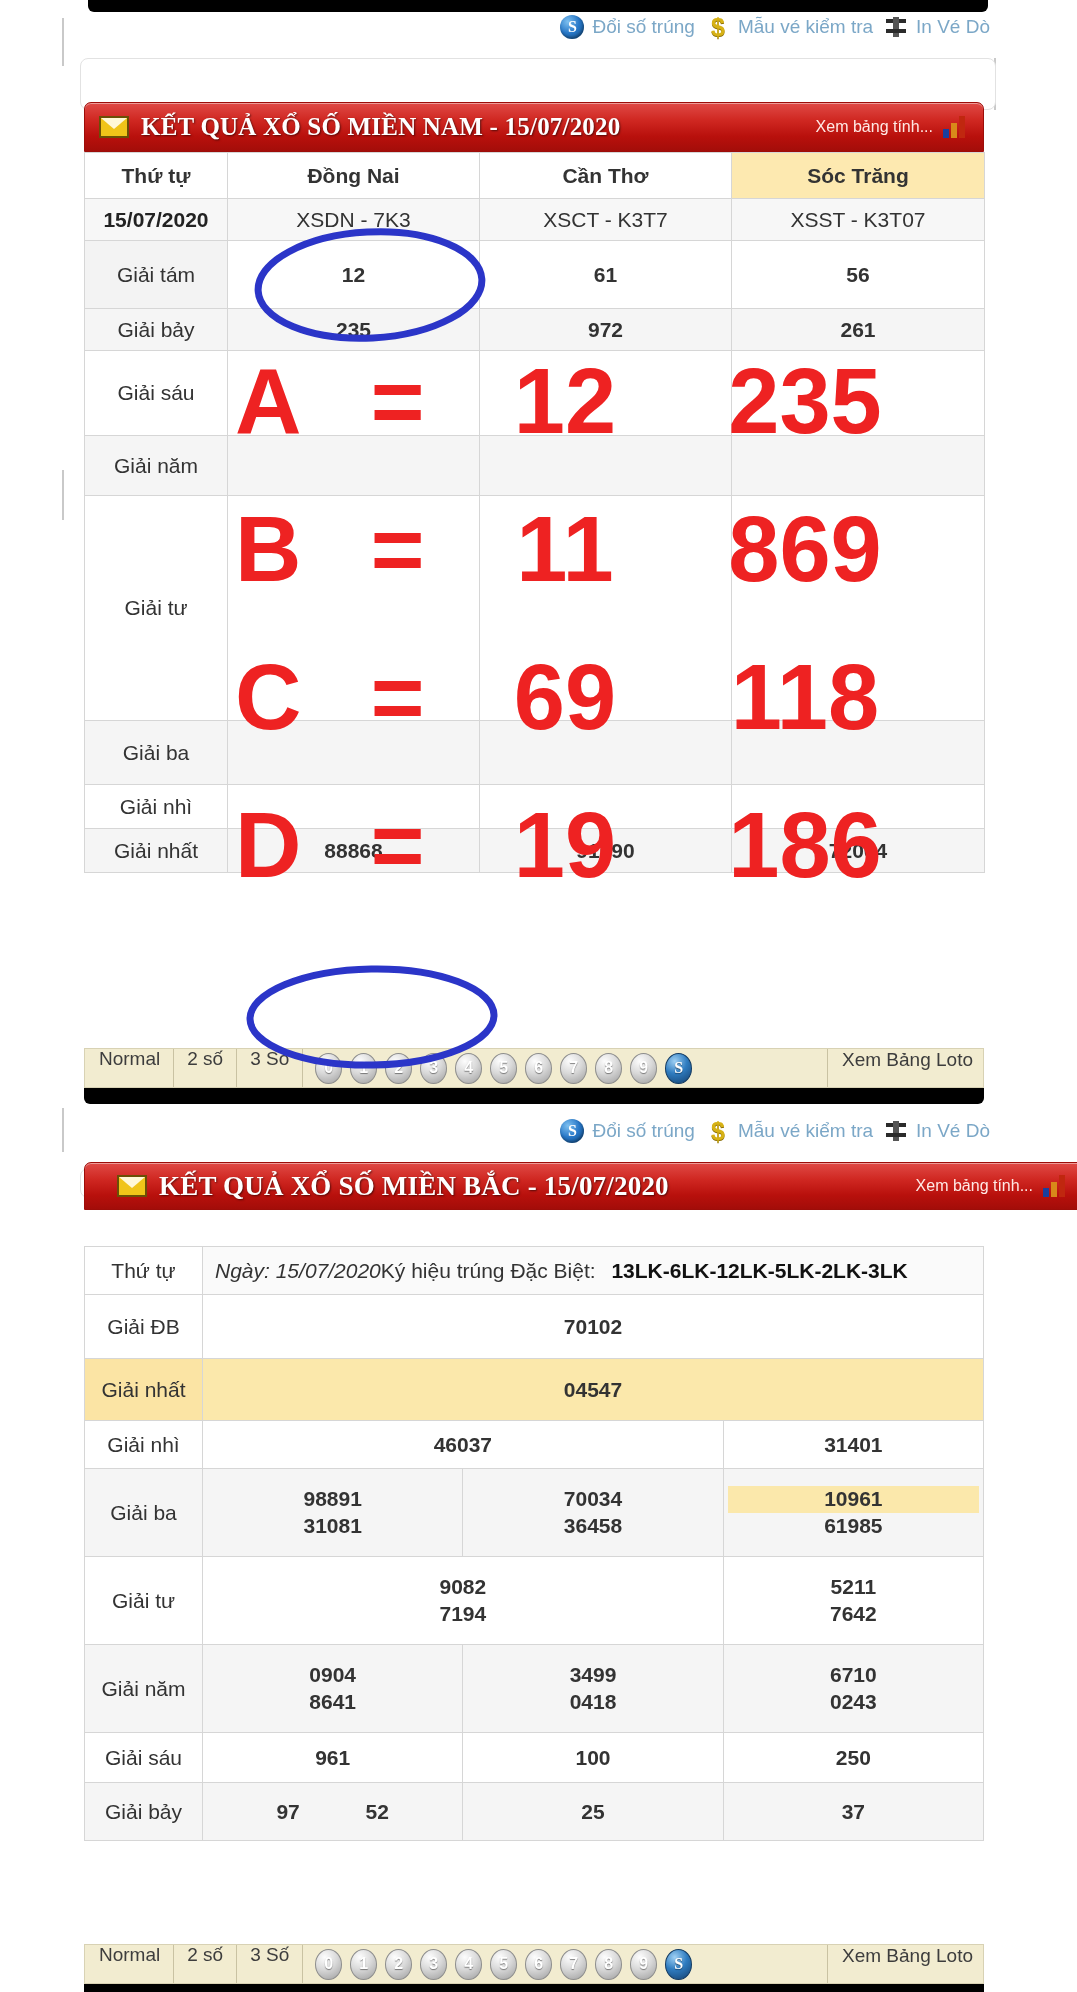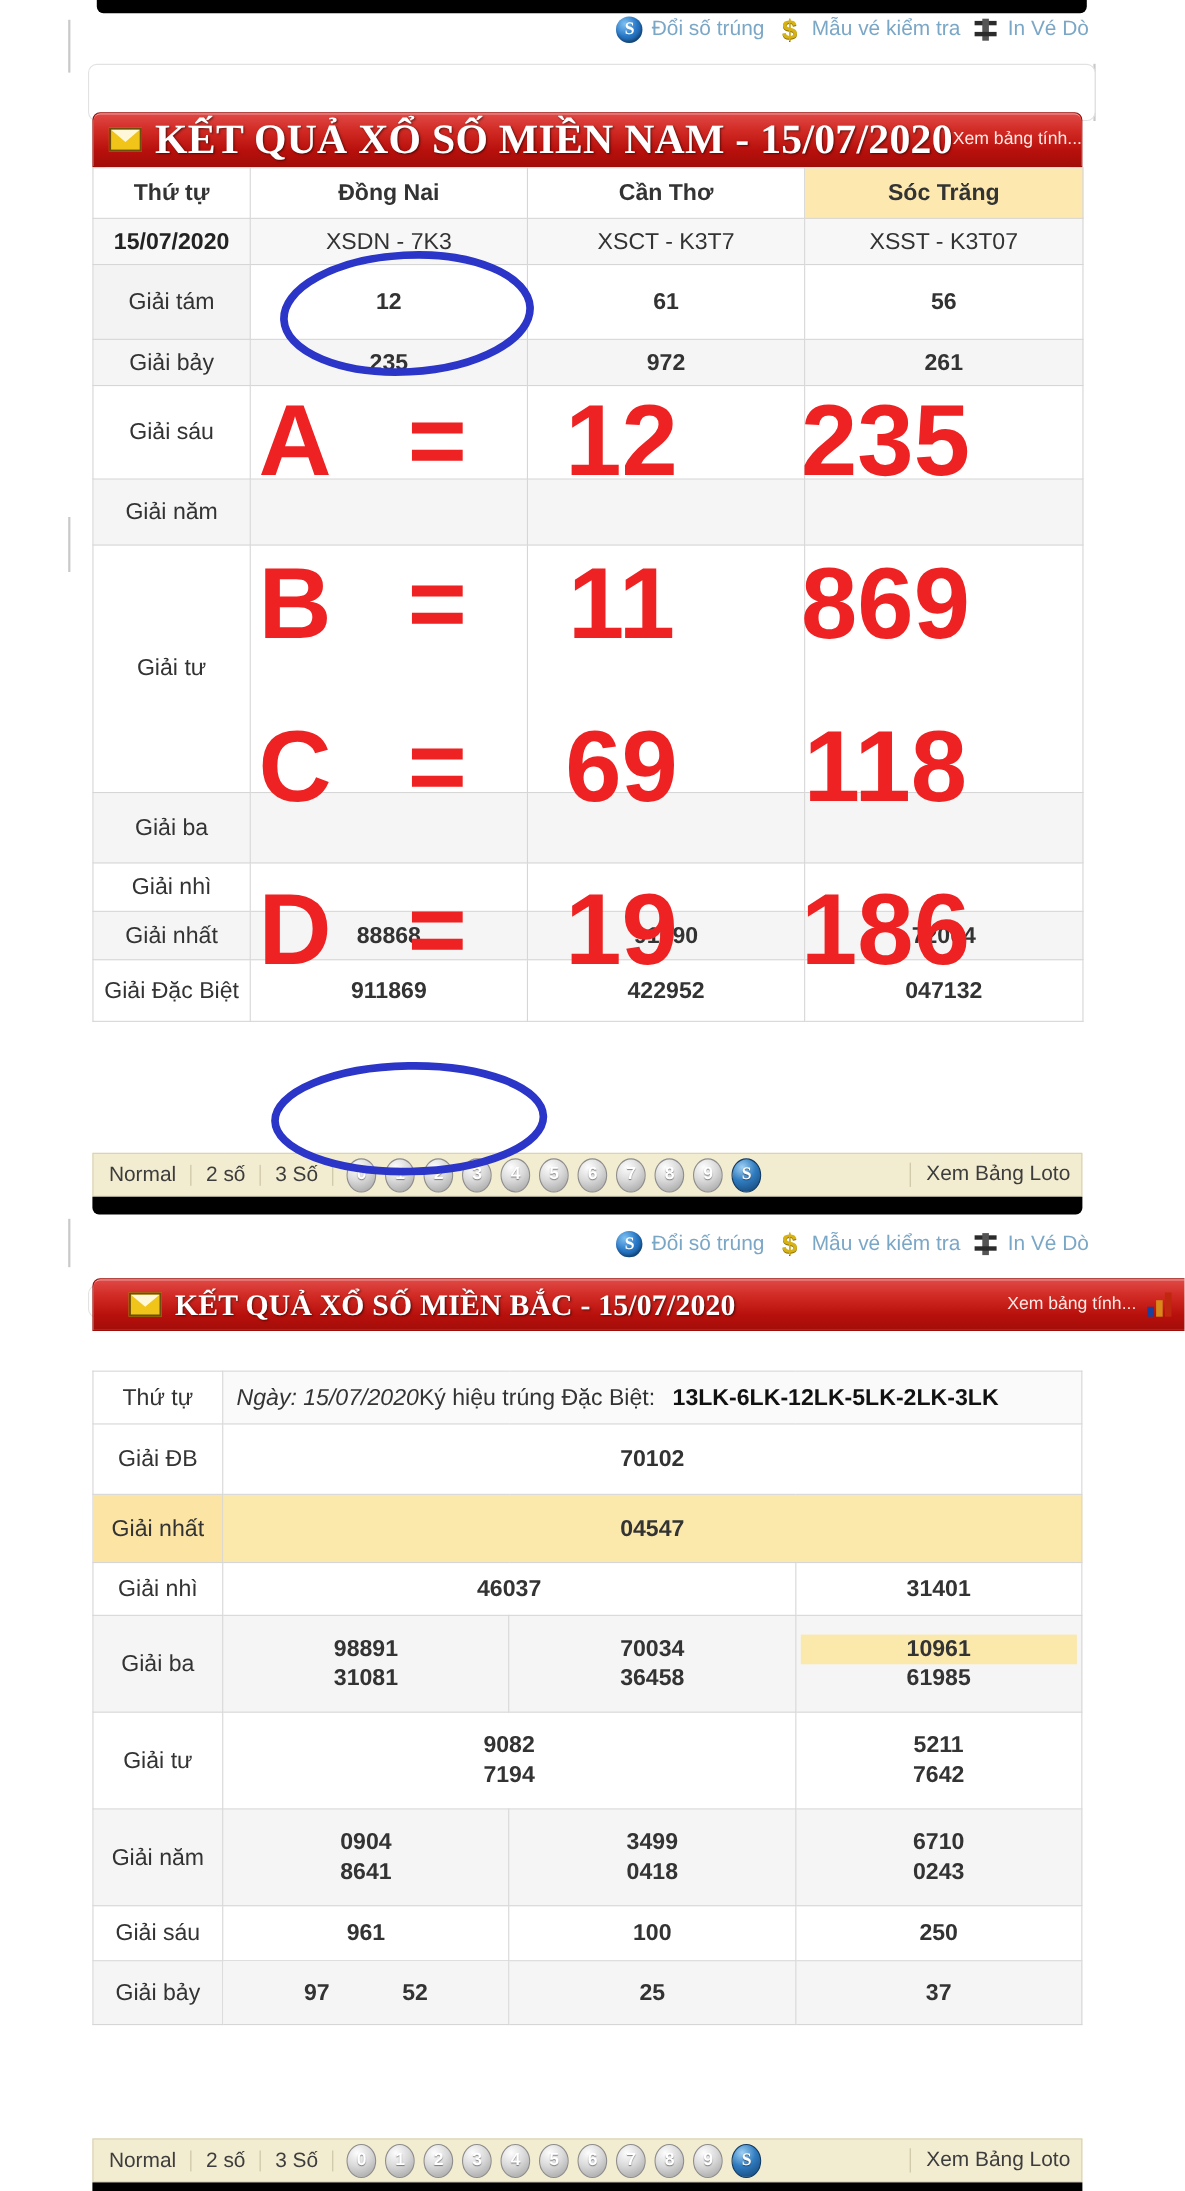--- a/index.html
+++ b/index.html
@@ -96,21 +96,21 @@
   }
   .redbar .mail::after {
     content: ""; position: absolute; left: 0; top: 0; width: 0; height: 0;
     border-left: 13px solid transparent; border-right: 13px solid transparent;
     border-top: 11px solid #fff8d8;
   }
   .redbar .title {
     color: #ffffff;
     font-family: "Liberation Serif", serif;
     font-weight: bold;
-    font-size: 38px;
+    font-size: 25px;
     letter-spacing: .2px;
     text-shadow: 1px 1px 2px rgba(0,0,0,.55);
     white-space: nowrap;
   }
   .redbar .spacer { flex: 1 1 auto; }
   .redbar .xembang {
     color: #ffe9e5;
     font-size: 16px;
     white-space: nowrap;
     margin-right: 10px;
@@ -182,21 +182,20 @@
     font-size: 19px;
     background: #fafafa !important;
   }
   .mb-topinfo .ital { font-style: italic; margin-top: 35px; }
   .mb-topinfo .bold { font-weight: bold; color: #111; }
 
   
   .footbar {
     position: absolute;
     display: flex;
-    align-items: center;
     background: #f2ecd0;
     border: 1px solid #d8d2b4;
     font-size: 19px;
     color: #3d3d3d;
     padding: 0 10px;
     gap: 0;
   }
   .footbar .seg {
     padding: 0 13px;
     border-right: 1px solid #c9c2a2;
@@ -361,26 +360,20 @@
       <td class="rowlabel white">Giải nhì</td>
       <td></td>
       <td></td>
       <td></td>
     </tr>
     <tr style="height:44px" class="greyrow">
       <td class="rowlabel">Giải nhất</td>
       <td class="g1">88868</td>
       <td class="g1">91090</td>
       <td class="g1">72004</td>
-    </tr>
-    <tr style="height:56px">
-      <td class="rowlabel white">Giải Đặc Biệt</td>
-      <td class="db-red">911869</td>
-      <td class="db-red">422952</td>
-      <td class="db-red">047132</td>
     </tr>
   </tbody>
     </table>
 
   <div class="footbar" style="left:84px; top:1048px; width:900px; height:40px;">
     <span class="seg">Normal</span>
     <span class="seg">2 số</span>
     <span class="seg">3 Số</span>
     <span class="balls">
       <span class="ball">0</span>

